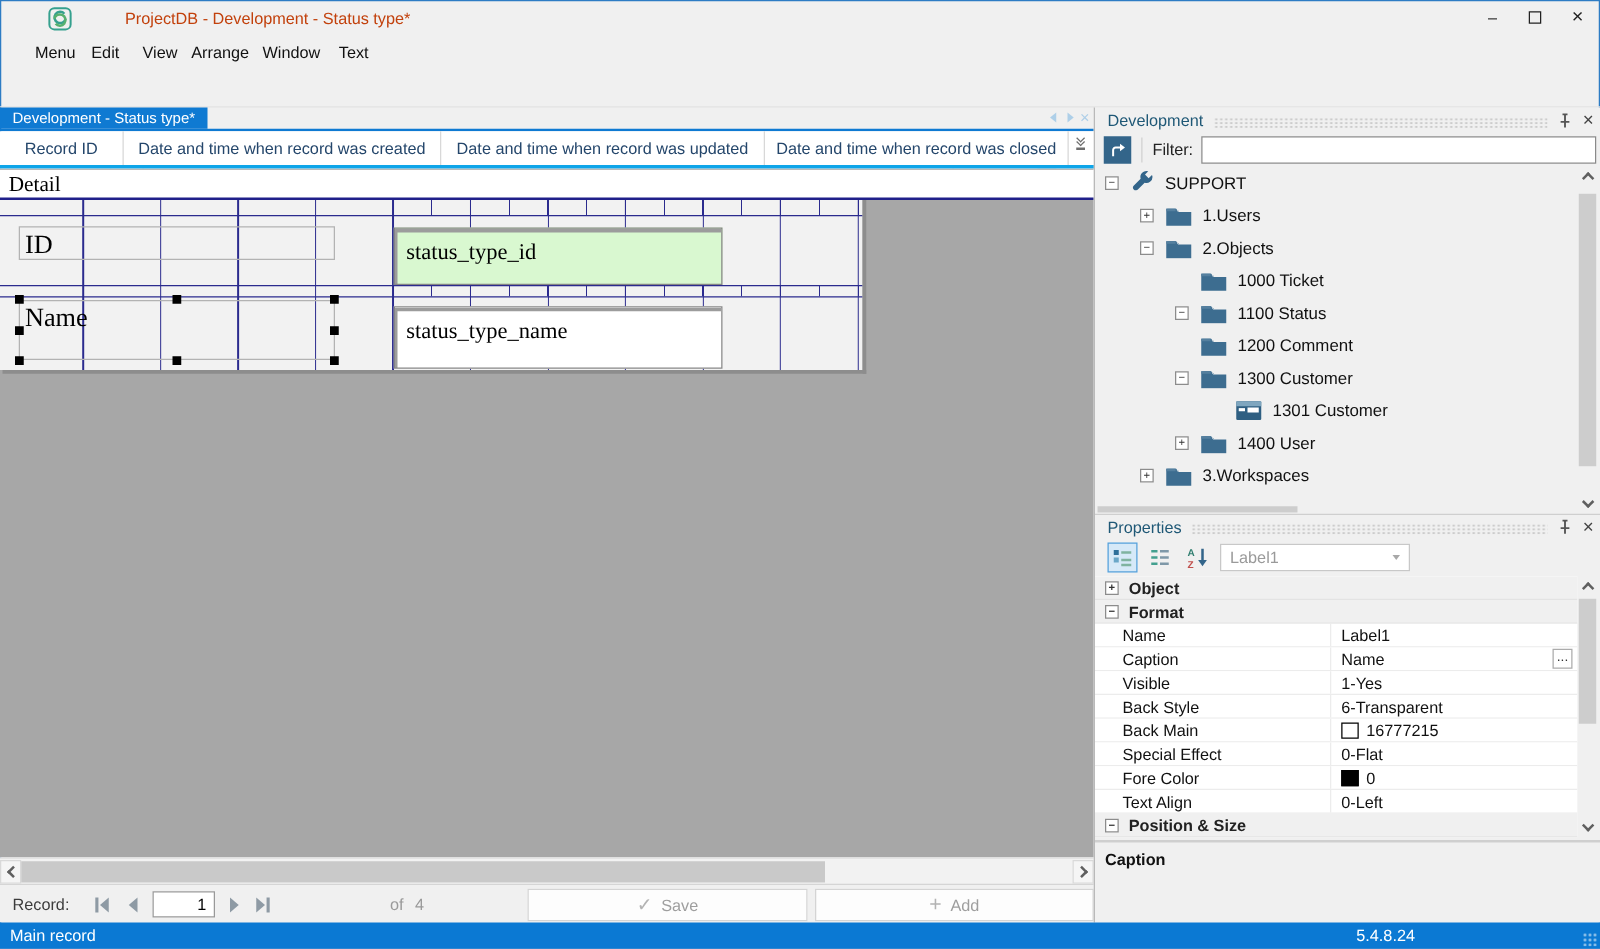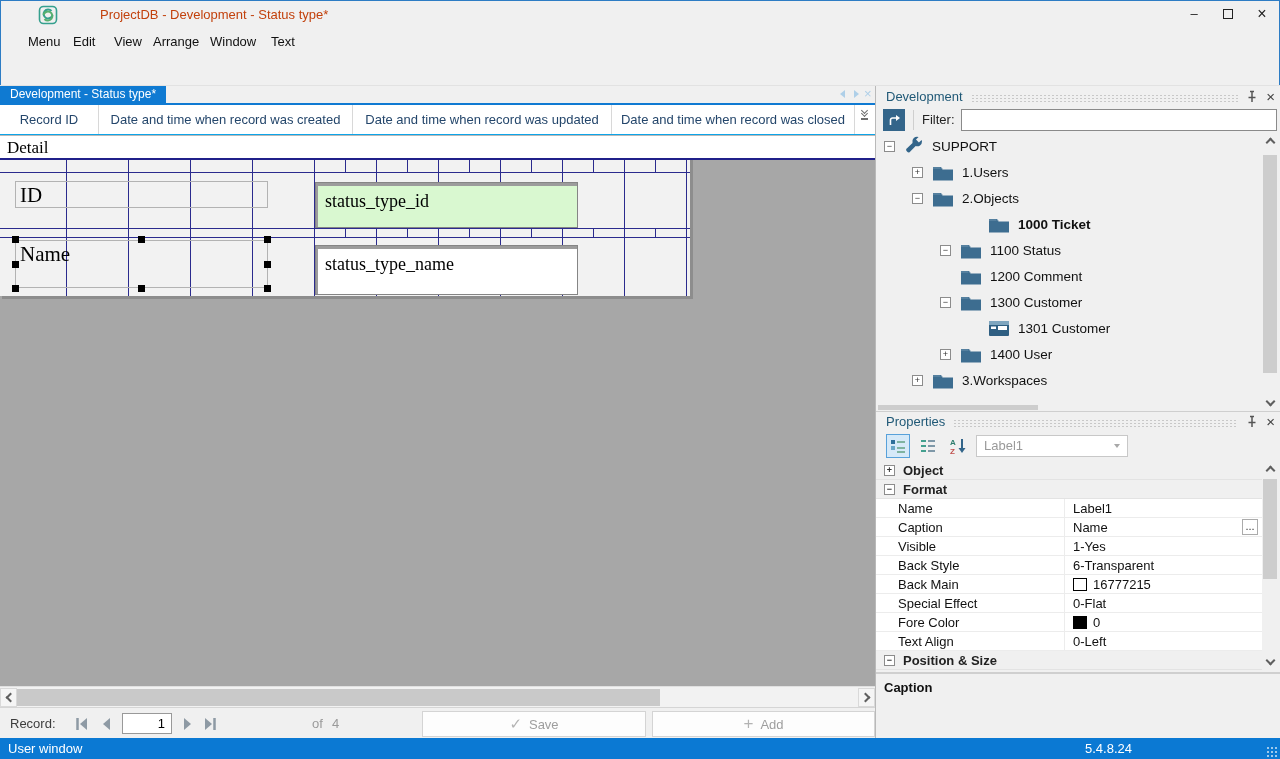--- a/index.html
+++ b/index.html
@@ -36,21 +36,21 @@
   .ovf .bar { width:7px; height:2px; background:#6e6e6e; margin-top:2px; }
   .chev { width:7px; height:7px; border-right:2px solid #5f5f5f; border-bottom:2px solid #5f5f5f; display:inline-block; }
   .chev.l { transform:rotate(135deg); } .chev.r { transform:rotate(-45deg); }
   .chev.u { transform:rotate(-135deg); } .chev.d { transform:rotate(45deg); }
 
   
   #tabstrip { left:0; top:86px; width:875px; height:19px; }
   #tab-active { left:0; top:0; height:17px; background:#0f7ad2; color:#fff; font-size:12px;
                 padding:0 10px; line-height:17px; }
   #tabline { left:0; top:17px; width:875px; height:2px; background:#0f7ad2; }
-  #colheaders { left:0; top:105px; width:979px; height:30px; background:#fff; border-bottom:1px solid #0ea5e9;
+  #colheaders { left:0; top:105px; width:979px; height:30px; background:#fff; border-bottom:3px solid #0ea5e9;
                 display:flex; }
   .col-h { height:100%; display:flex; align-items:center; justify-content:center; color:#24466b;
            border-right:1px solid #d8d8d8; flex:none; }
   #hdr-ovf { left:858px; top:110px; }
   #detailbar { left:0; top:135px; width:875px; height:25px; background:#fff; border-top:1px solid #b9b9b9;
                border-bottom:2px solid #20208a; font-family:"Liberation Serif",serif; font-size:17px;
                padding:2px 0 0 7px; color:#000; }
 
   
   #canvas { left:0; top:160px; width:875px; height:526px; background:#a7a7a7; overflow:hidden; }
@@ -542,21 +542,21 @@
         <span class="expbox">−</span>
         <span class="ticon">
           <svg width="22" height="17" viewBox="0 0 22 17">
             <path d="M1,3 h8 l2,2.5 v-1 h0 z" fill="#55809f"></path>
             <path d="M1,3 h7.5 l2,2.5 H21 v11 H1 z" fill="#3d6d90"></path>
             <rect x="1" y="3" width="7.5" height="2" fill="#55809f"></rect>
           </svg>
         </span>
         <span class="tlabel">2.Objects</span>
       </div>
-      <div class="titem" style="padding-left: 92px; font-weight: bold;">
+      <div class="titem" style="padding-left: 64px;">
         <span class="expspace"></span>
         <span class="ticon">
           <svg width="22" height="17" viewBox="0 0 22 17">
             <path d="M1,3 h8 l2,2.5 v-1 h0 z" fill="#55809f"></path>
             <path d="M1,3 h7.5 l2,2.5 H21 v11 H1 z" fill="#3d6d90"></path>
             <rect x="1" y="3" width="7.5" height="2" fill="#55809f"></rect>
           </svg>
         </span>
         <span class="tlabel">1000 Ticket</span>
       </div>
@@ -768,16 +768,16 @@
         <span class="chev d" style="margin-bottom:3px"></span>
       </span>
   </div>
 
   <div id="descarea" class="abs">
     <span>Caption</span>
   </div>
 </div>
 
 <div id="statusbar" class="abs" style="background: rgb(11, 121, 211);">
-  <span class="t abs" style="left:8px">User window</span>
+  <span class="t abs" style="left:8px">Main record</span>
   <span class="t abs" style="left:1085px">5.4.8.24</span>
   <span id="resize-grip" class="abs"></span>
 </div>
 
 </body></html>

